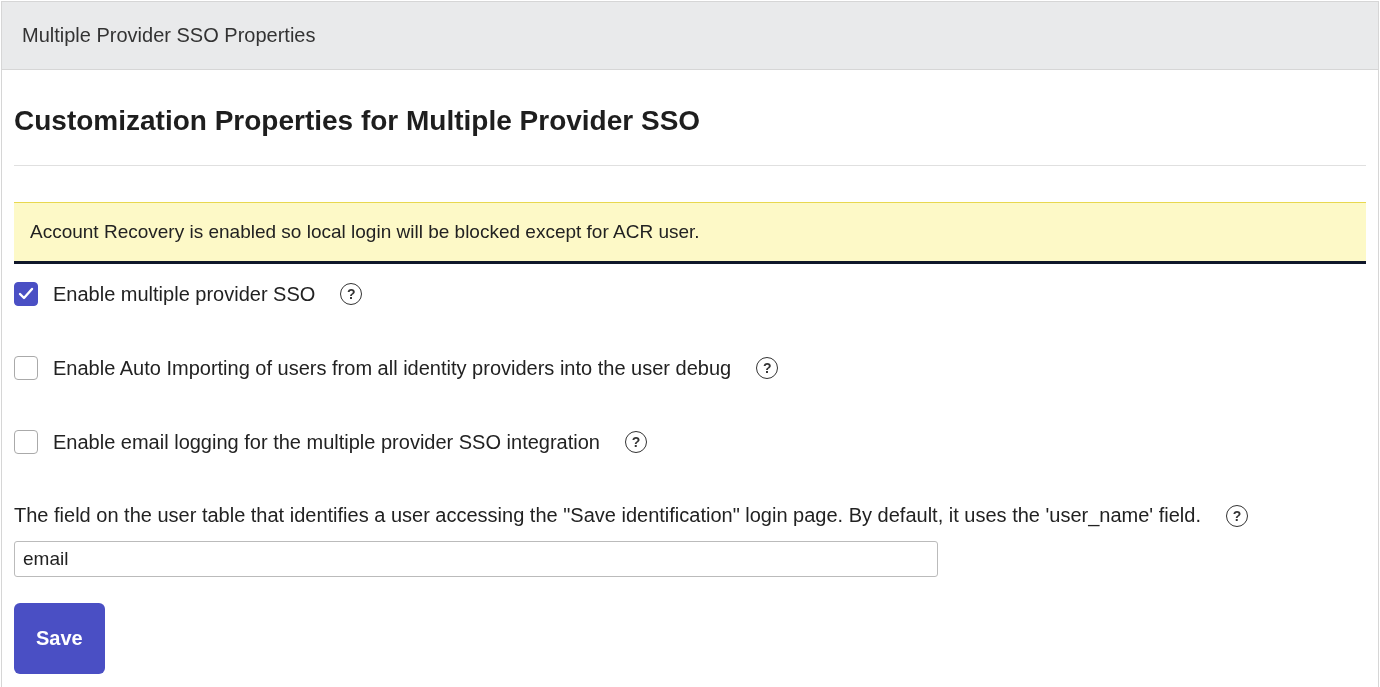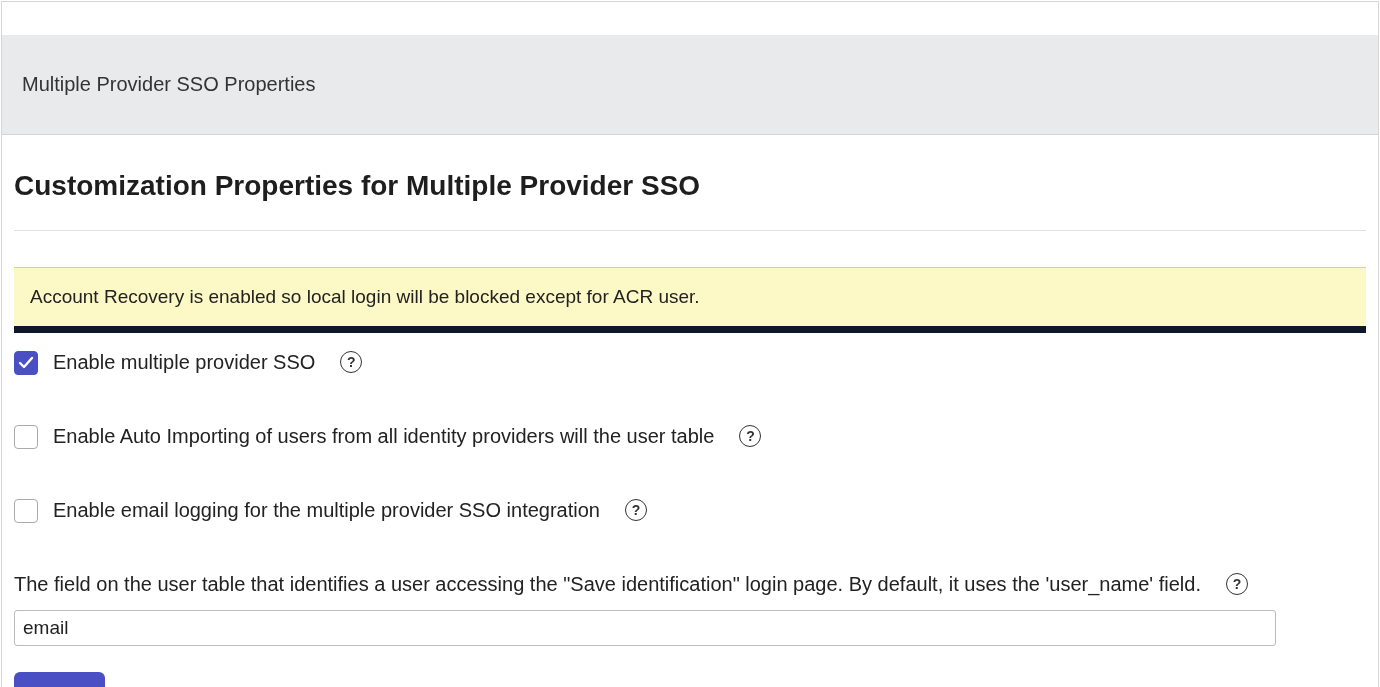--- a/index.html
+++ b/index.html
@@ -12,22 +12,21 @@
       height: 687px;
     }
     .panel {
       border: 1px solid #d6d6d6;
       width: 1378px;
       margin: 1px;
     }
     .panel-header {
       background: #e9eaeb;
       border-bottom: 1px solid #d6d6d6;
-      padding: 38px 20px;
-      margin-top: 33px;
+      padding: 22px 20px;
     }
     .panel-header-title {
       font-size: 20px;
       color: #333;
       font-weight: 400;
     }
     .content {
       padding: 25px 12px 18px 12px;
       margin-top: 10px;
     }
@@ -38,31 +37,31 @@
       padding: 0 0 28px 0;
     }
     .divider {
       border: none;
       border-top: 1px solid #e0e0e0;
       margin-bottom: 36px;
     }
     .alert {
       background: #fdf9c7;
       border-top: 1px solid #e8d84f;
-      border-bottom: 7px solid #0f172a;
+      border-bottom: 3px solid #0f172a;
       border-left: none;
       border-right: none;
       padding: 18px 16px;
       font-size: 19px;
       color: #222;
       margin-bottom: 18px;
     }
     .field-row {
       display: flex;
-      align-items: flex-start;
+      align-items: center;
       margin-bottom: 50px;
       gap: 15px;
     }
     .field-row.tight { margin-bottom: 14px; }
     .checkbox {
       width: 24px;
       height: 24px;
       border: 1px solid #aaa;
       border-radius: 4px;
       display: inline-flex;
@@ -97,35 +96,35 @@
       margin-left: 10px;
       flex-shrink: 0;
     }
     .help-icon::after { content: "?"; }
     .text-label {
       font-size: 20px;
       color: #222;
     }
     .input-wrap { margin-bottom: 26px; }
     .text-input {
-      width: 1262px;
+      width: 924px;
       max-width: 100%;
       border: 1px solid #bbb;
       border-radius: 3px;
       padding: 6px 8px;
       font-size: 19px;
       color: #222;
       font-family: inherit;
     }
     .save-btn {
       background: #4a4fc4;
       color: #fff;
       border: none;
       border-radius: 6px;
-      padding: 14px 22px;
+      padding: 24px 22px;
       font-size: 20px;
       font-weight: 600;
       cursor: pointer;
     }
   </style>
 </head>
 <body>
 
 <div class="panel">
   <div class="panel-header">
@@ -147,21 +146,21 @@
           </svg>
       </span>
       <span class="check-label">Enable multiple provider SSO</span>
       <span class="help-icon"></span>
     </div>
 
     <div class="field-row">
       <span class="checkbox">
         
       </span>
-      <span class="check-label">Enable Auto Importing of users from all identity providers will the user table</span>
+      <span class="check-label">Enable Auto Importing of users from all identity providers into the user debug</span>
       <span class="help-icon"></span>
     </div>
 
     <div class="field-row">
       <span class="checkbox">
         
       </span>
       <span class="check-label">Enable email logging for the multiple provider SSO integration</span>
       <span class="help-icon"></span>
     </div>

